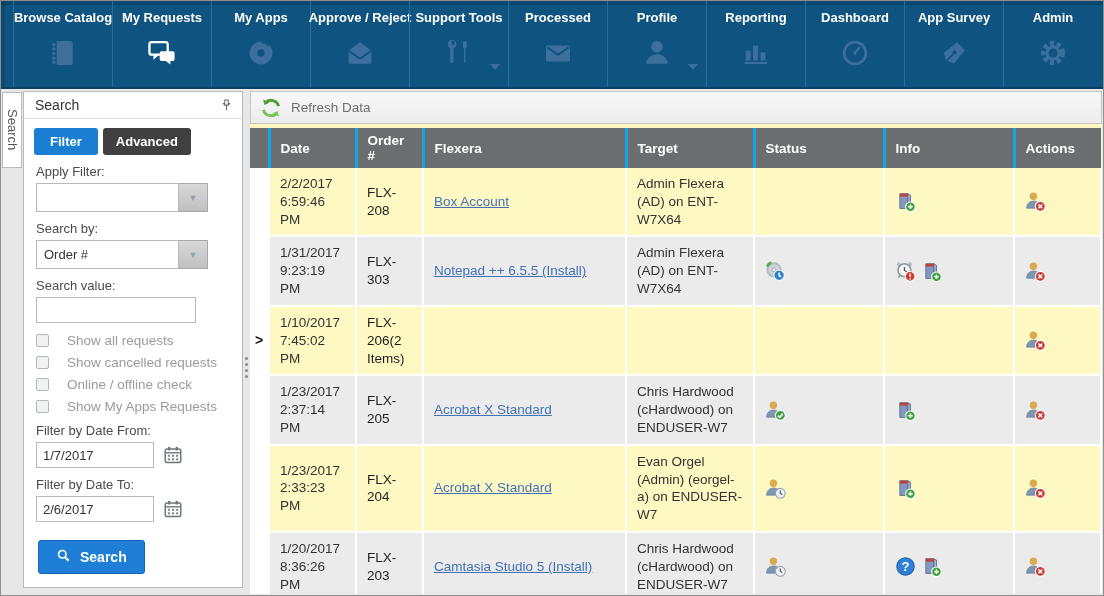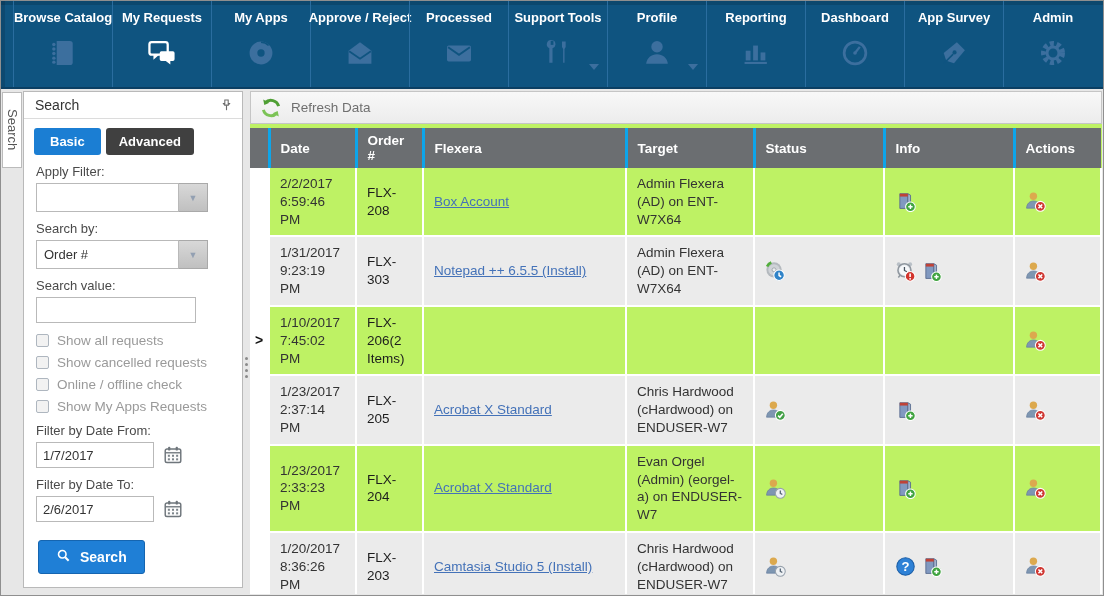--- a/index.html
+++ b/index.html
@@ -33,37 +33,37 @@
   .subtab.advanced{background:#404040;padding:6px 13px;}
   .form{padding:0 12px;}
   .flabel{font-size:13px;color:#4a4a4a;margin:9px 0 4px;}
   .dd{display:flex;width:172px;height:29px;}
   .dd .val{flex:1;border:1px solid #b9b9b9;background:#fff;font-size:13px;color:#333;
            display:flex;align-items:center;padding:0 7px;}
   .dd .btn{width:29px;border:1px solid #a9a9a9;border-left:none;background:linear-gradient(#d8d8d8,#c0c0c0);
            color:#93a0b2;font-size:9px;display:flex;align-items:center;justify-content:center;cursor:pointer;}
   input.tinput{width:160px;height:26px;border:1px solid #b9b9b9;font-size:13px;padding:0 6px;color:#333;
                font-family:"Liberation Sans",sans-serif;outline:none;}
-  .cbrow{display:flex;align-items:center;gap:8px;margin:7px 0;cursor:pointer;}
+  .cbrow{display:flex;align-items:center;gap:18px;margin:7px 0;cursor:pointer;}
   .cb{width:13px;height:13px;border:1px solid #aeb6bf;background:#f2f2f2;border-radius:2px;flex:0 0 auto;}
   .cblabel{font-size:13.5px;color:#9a9a9a;}
   .dgroup{display:flex;align-items:center;gap:9px;}
   .dgroup input.tinput{width:118px;}
   .calbtn{width:20px;height:20px;cursor:pointer;}
   .calbtn svg{width:100%;height:100%;}
   .search-btn{margin:18px 0 0 2px;display:inline-flex;align-items:center;gap:9px;background:#1f7fd6;
               border:1px solid #1565b0;border-radius:3px;color:#fff;font-weight:700;font-size:14px;
               padding:7px 17px;cursor:pointer;}
   .search-btn svg{width:15px;height:15px;}
   
   .splitter{position:absolute;left:243px;top:0;bottom:0;width:6px;cursor:col-resize;}
   .splitter .dotcol{position:absolute;top:268px;left:1px;display:flex;flex-direction:column;gap:3px;}
   .splitter .dot{width:3px;height:3px;border-radius:50%;background:#8a8a8a;}
   
-  .main{position:absolute;left:249px;top:2px;right:1px;bottom:1px;background:#bef264;overflow:hidden;}
+  .main{position:absolute;left:249px;top:2px;right:1px;bottom:1px;background:#fef9c3;overflow:hidden;}
   .toolbar{height:33px;background:linear-gradient(#f8f8f8,#ececec);border:1px solid #c5c5c5;
            display:flex;align-items:center;gap:9px;padding:0 9px;margin-bottom:4px;}
   .toolbar .rlabel{color:#6f6f6f;font-size:13.5px;}
   .toolbar .ric{width:22px;height:22px;cursor:pointer;}
   .toolbar .ric svg{width:100%;height:100%;}
   table.grid{width:100%;border-collapse:collapse;table-layout:fixed;}
   .grid th{background:#6b6e71;color:#fff;font-weight:600;font-size:13.5px;text-align:left;
            padding:5px 10px;border-left:3px solid #0ea5e9;height:27px;cursor:pointer;}
   .grid th:first-child{border-left:none;}
   .grid td{padding:7px 10px;font-size:13.5px;color:#333;vertical-align:middle;
@@ -118,38 +118,38 @@
       <div class="tab">
         <div class="tlabel">Approve / Reject</div>
         <span class="nicon">
           <svg viewBox="0 0 28 28">
             <path d="M14 4.5L24 12v11.5H4V12z" fill="currentColor"></path>
             <path d="M4.5 12.5L14 19l9.5-6.5" fill="none" stroke="#0f5480" stroke-width="1.6"></path>
           </svg>
         </span>
       </div>
       <div class="tab">
-        <div class="tlabel">Processed</div>
-        <span class="nicon">
-          <svg viewBox="0 0 28 28">
-            <rect x="3.5" y="7.5" width="21" height="14" rx="1.5" fill="currentColor"></rect>
-            <path d="M4.5 9l9.5 6.5L23.5 9" fill="none" stroke="#0f5480" stroke-width="1.7"></path>
-          </svg>
-        </span>
-      </div>
-      <div class="tab">
         <div class="tlabel">Support Tools</div>
         <span class="nicon">
           <svg viewBox="0 0 28 28" fill="currentColor">
             <path d="M11.8 6.5a3.8 3.8 0 1 0-5.4 3.4v12.6h2.8V9.9a3.8 3.8 0 0 0 2.6-3.4z"></path>
             <path d="M7.6 3.3v3.6h2.4V3.3z" fill="#0f5480"></path>
             <path d="M17.5 4h3.2v4.8l-1 1.6v12.1h-1.2V10.4l-1-1.6z"></path>
           </svg>
         </span>
         <div class="caret"></div>
+      </div>
+      <div class="tab">
+        <div class="tlabel">Processed</div>
+        <span class="nicon">
+          <svg viewBox="0 0 28 28">
+            <rect x="3.5" y="7.5" width="21" height="14" rx="1.5" fill="currentColor"></rect>
+            <path d="M4.5 9l9.5 6.5L23.5 9" fill="none" stroke="#0f5480" stroke-width="1.7"></path>
+          </svg>
+        </span>
       </div>
       <div class="tab">
         <div class="tlabel">Profile</div>
         <span class="nicon">
           <svg viewBox="0 0 28 28" fill="currentColor">
             <circle cx="14" cy="8.5" r="5"></circle>
             <path d="M4.5 23.5c.6-5.5 4.6-8.5 9.5-8.5s8.9 3 9.5 8.5z"></path>
           </svg>
         </span>
         <div class="caret"></div>
@@ -202,21 +202,21 @@
 
     <aside class="sidebar">
       <div class="panel-header">
         <span>Search</span>
         <span class="pin" id="pin-slot"><svg viewBox="0 0 16 16">
               <path d="M6.2 2.2h3.6v3.8h1.4l-1.2 1.6H6L4.8 6h1.4z" fill="none" stroke="#6a6a6a" stroke-width="1.1"></path>
               <path d="M8 7.8v5.2" stroke="#6a6a6a" stroke-width="1.2"></path>
             </svg></span>
       </div>
       <div class="subtabs">
-        <span class="subtab basic">Basic</span>
+        <span class="subtab basic">Filter</span>
         <span class="subtab advanced">Advanced</span>
       </div>
       <div class="form">
         <div class="flabel">Apply Filter:</div>
         <div class="dd">
           <div class="val"></div>
           <div class="btn">▼</div>
         </div>
         <div class="flabel">Search by:</div>
         <div class="dd">

